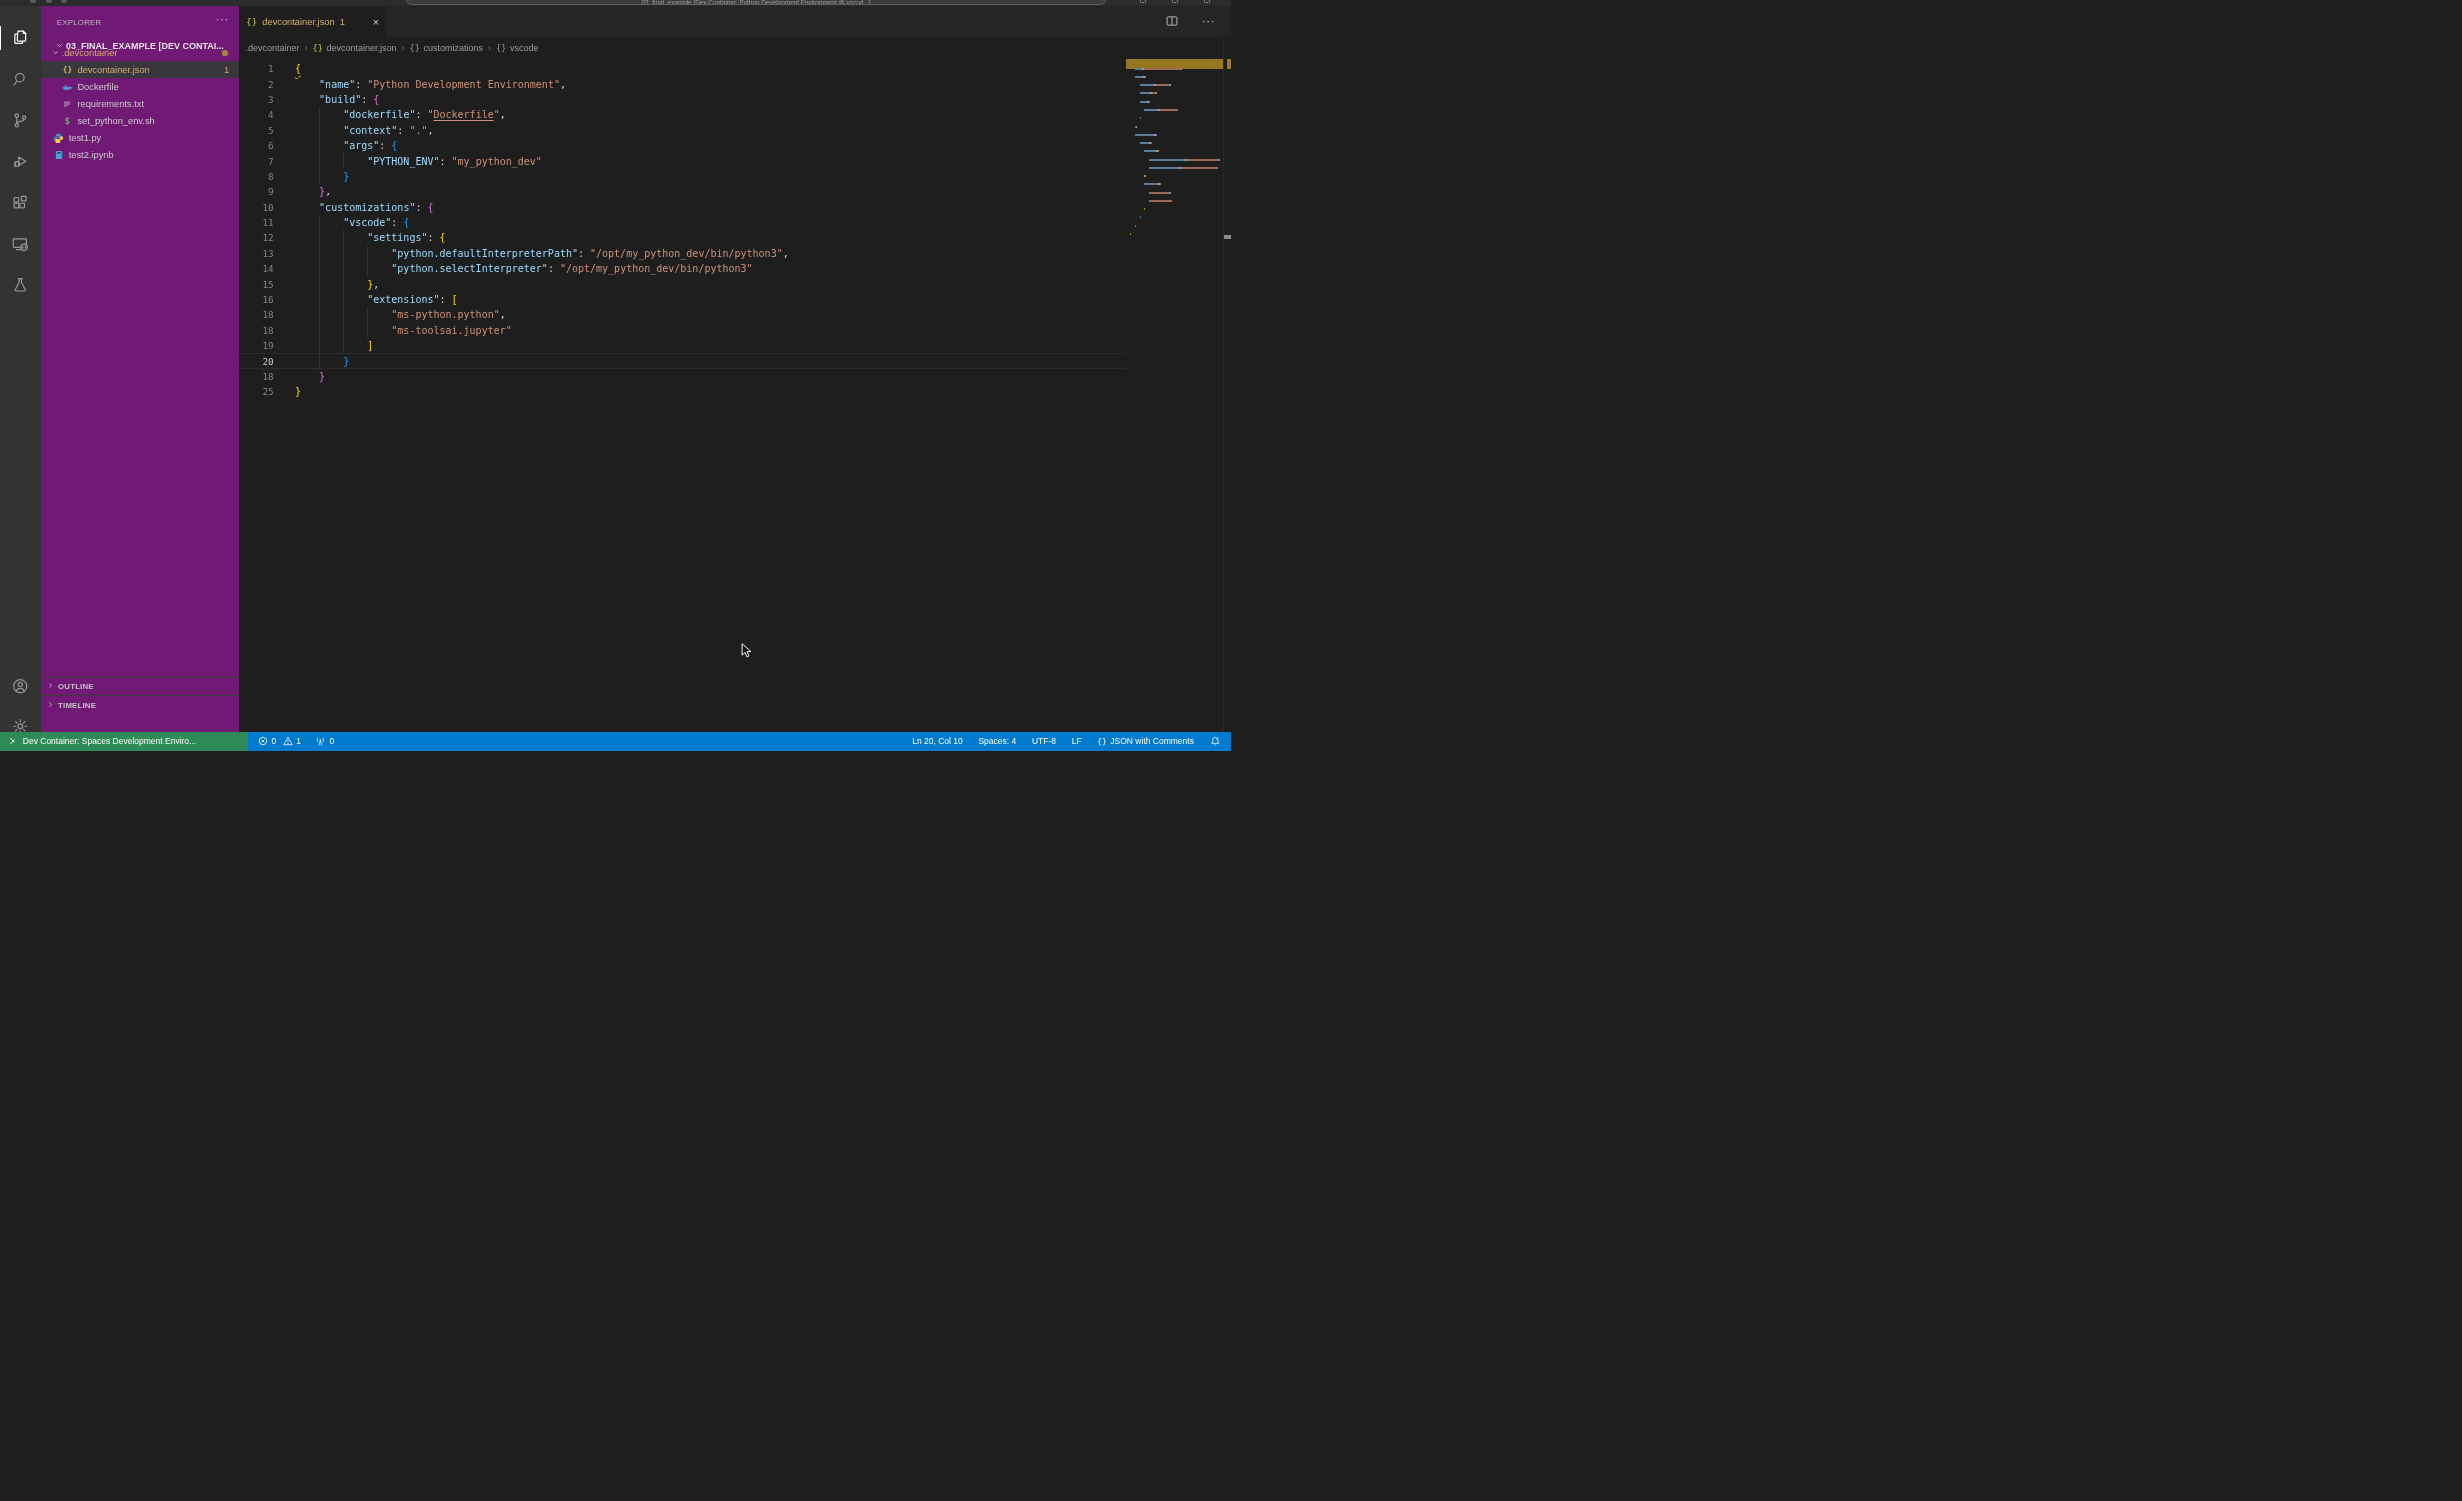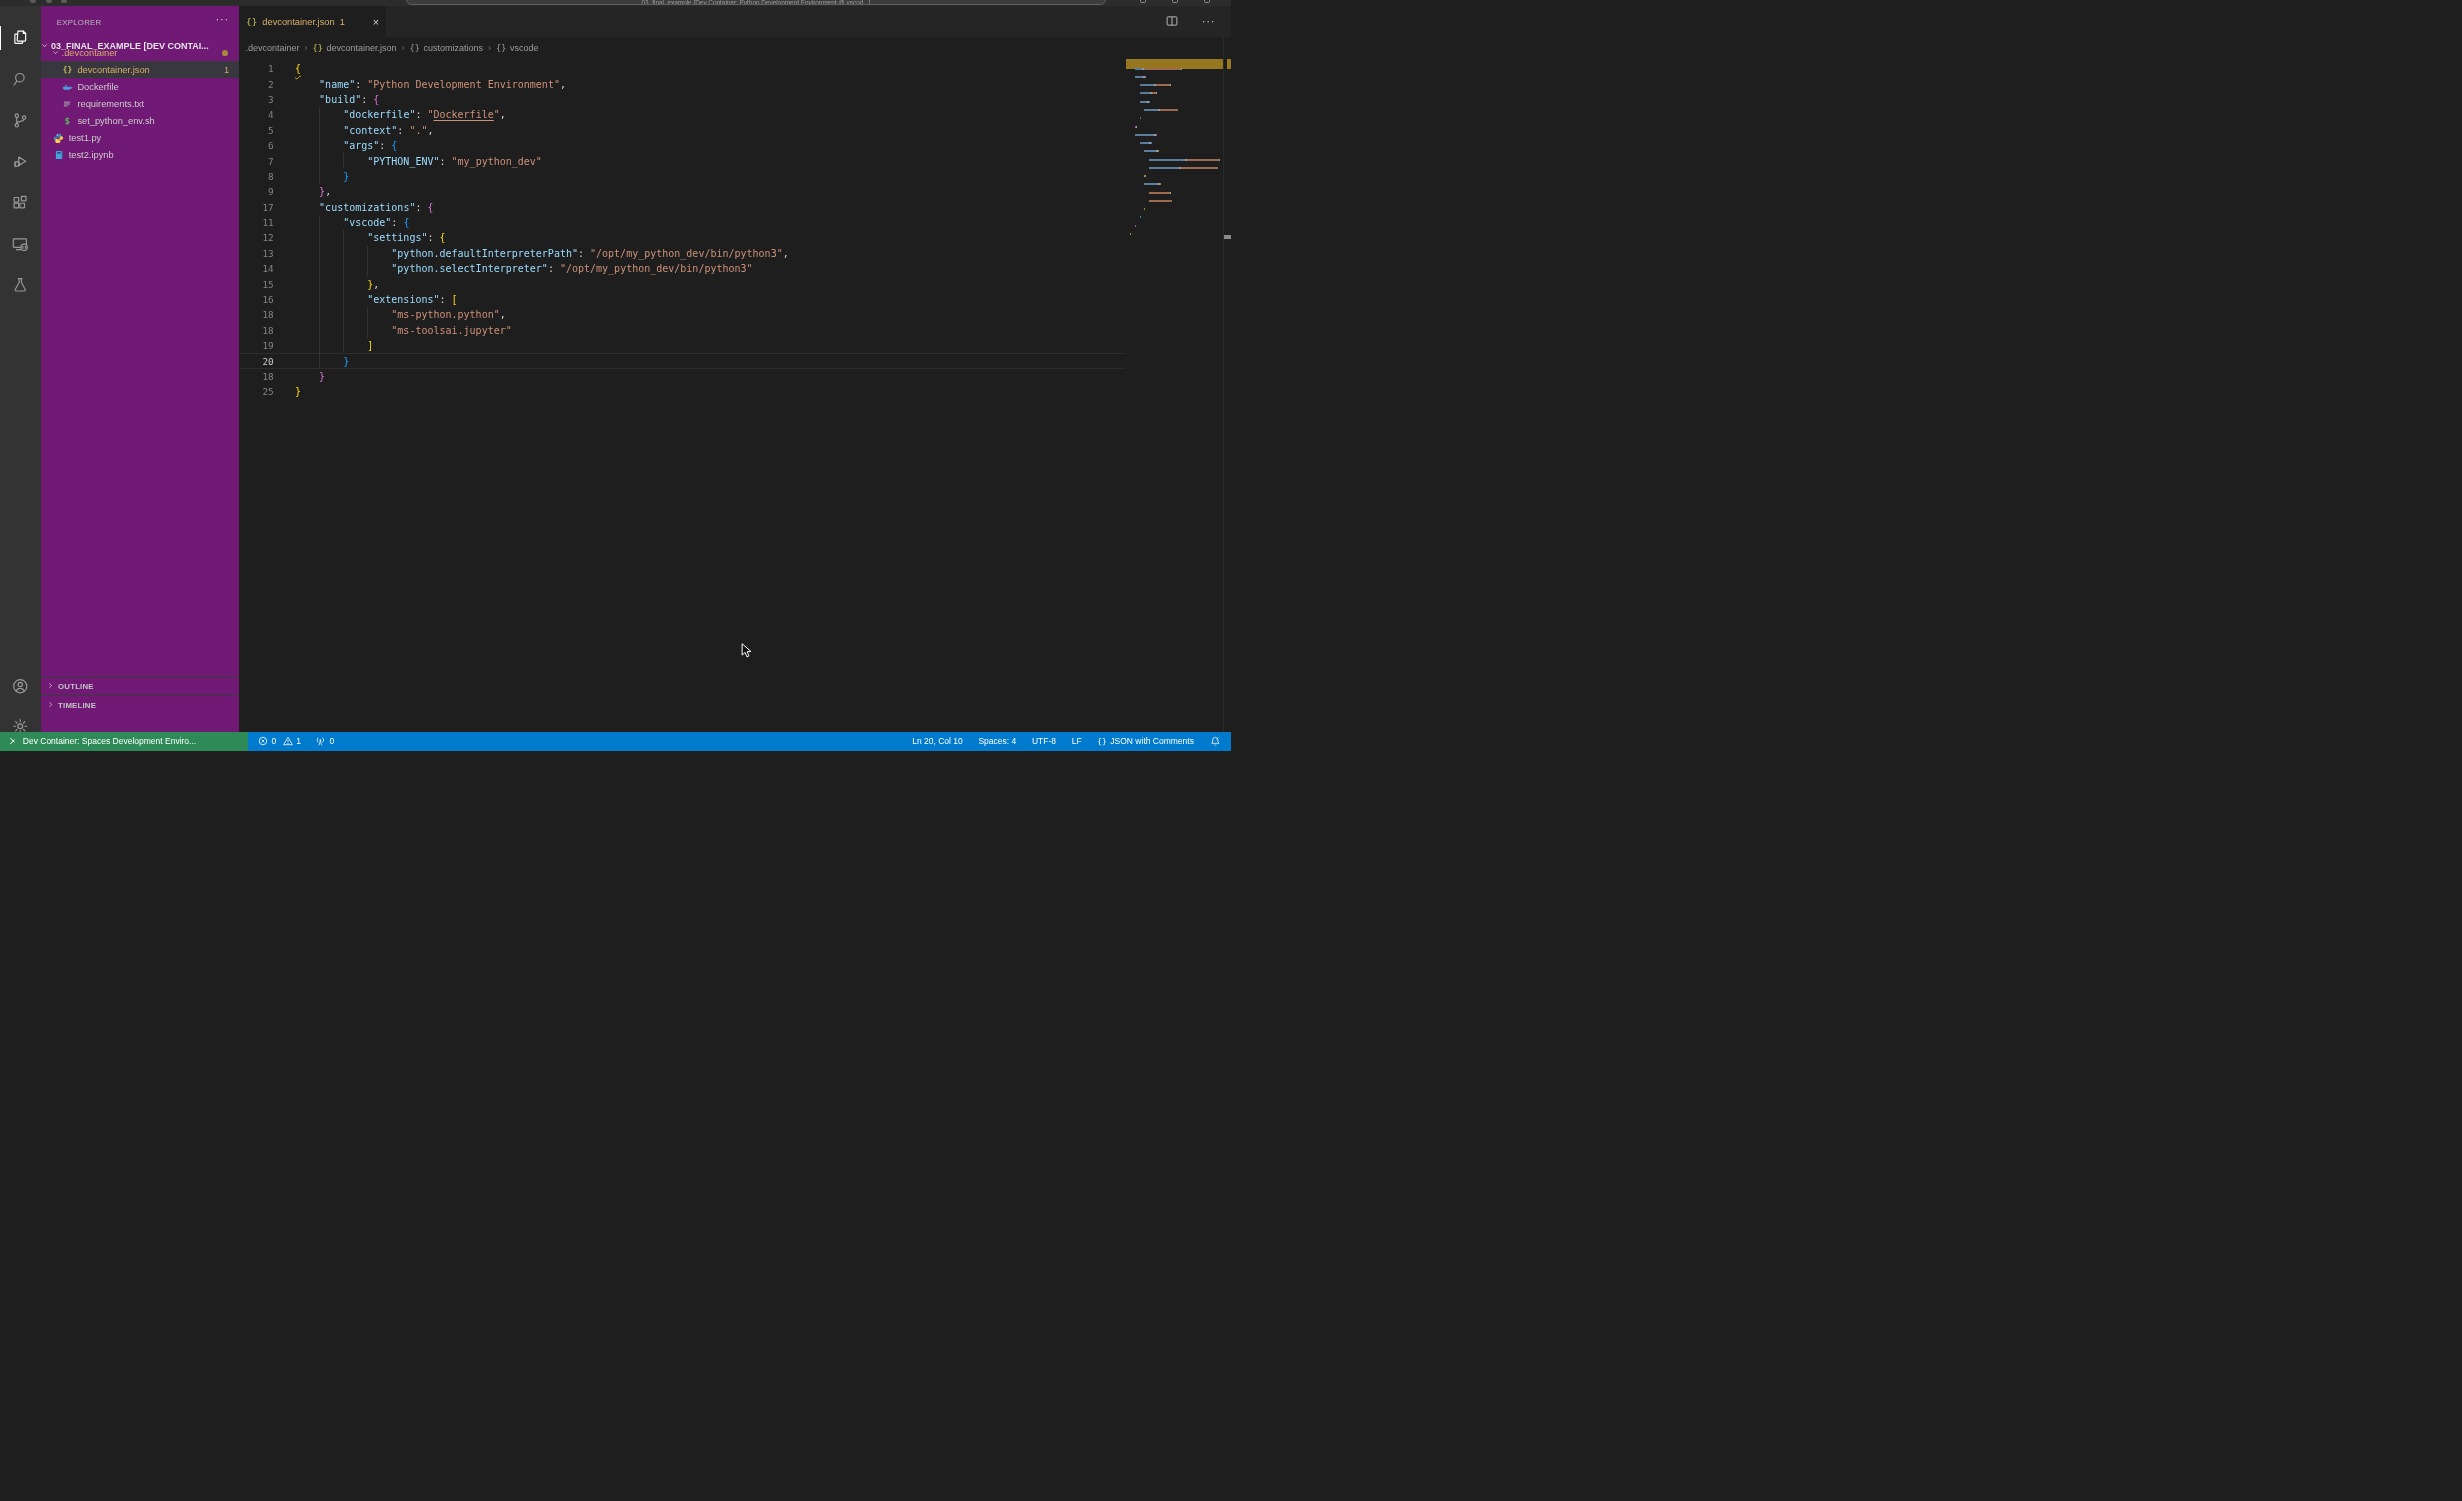--- a/index.html
+++ b/index.html
@@ -29,21 +29,21 @@
   #file-rows { position:absolute; left:0; top:38px; width:198px; }
   .frow { position:relative; width:198px; height:17px; display:flex; align-items:center; font-size:9.3px; color:#cccccc; }
   .frow.selected { background:#37373d; }
   .frow .chev { width:8.5px; display:flex; justify-content:center; margin-right:2.1px; flex:none; }
   .frow .ficon { width:11.4px; height:11.4px; margin-right:4.3px; flex:none; display:flex; align-items:center; justify-content:center;
     font-family:"DejaVu Sans Mono", monospace; }
   .frow .flabel { white-space:nowrap; overflow:hidden; }
   .frow .fbadge { margin-left:auto; margin-right:10px; font-size:8.5px; }
   .warn-fg { color:#d7b06a; }
   .mod-dot { margin-left:auto; margin-right:11.4px; width:5.7px; height:5.7px; border-radius:50%; background:#a2873e; }
-  .root-row { height:17px; display:flex; align-items:center; font-weight:bold; font-size:9px; color:#e4e4e4; padding-left:0; }
+  .root-row { height:17px; display:flex; align-items:center; font-weight:bold; font-size:9px; color:#e4e4e4; padding-left:15px; }
   .root-row .chev { margin-right:2.8px; }
   #sb-sections { position:absolute; left:0; bottom:18.5px; width:198px; }
   .section-row { height:18.5px; border-top:0.7px solid #3a3a3a; display:flex; align-items:center; font-weight:bold;
     font-size:7.8px; color:#c5c5c5; padding-left:5.7px; letter-spacing:0.2px; }
   .section-row .chev { margin-right:4.3px; }
 
   
   #tabbar { position:absolute; left:239px; top:6.4px; width:992px; height:31px; background:#252526; z-index:10; }
   #tab-active { position:absolute; left:0; top:0; width:147px; height:31px; background:#1e1e1e; display:flex;
     align-items:center; padding:0 7.1px; font-size:9.3px; }
@@ -349,21 +349,21 @@
       </div>
       <div class="code-line">
         <span class="ln">8</span>
         <span class="code-text"><span class="guide" style="left: 24px;"></span><span class="c-punc">        </span><span class="c-b3">}</span></span>
       </div>
       <div class="code-line">
         <span class="ln">9</span>
         <span class="code-text"><span class="c-punc">    </span><span class="c-b2">}</span><span class="c-punc">,</span></span>
       </div>
       <div class="code-line">
-        <span class="ln">17</span>
+        <span class="ln">10</span>
         <span class="code-text"><span class="c-punc">    </span><span class="c-key">"customizations"</span><span class="c-punc">: </span><span class="c-b2">{</span></span>
       </div>
       <div class="code-line">
         <span class="ln">11</span>
         <span class="code-text"><span class="guide" style="left: 24px;"></span><span class="c-punc">        </span><span class="c-key">"vscode"</span><span class="c-punc">: </span><span class="c-b3">{</span></span>
       </div>
       <div class="code-line">
         <span class="ln">12</span>
         <span class="code-text"><span class="guide" style="left: 24px;"></span><span class="guide" style="left: 48px;"></span><span class="c-punc">            </span><span class="c-key">"settings"</span><span class="c-punc">: </span><span class="c-b1">{</span></span>
       </div>

